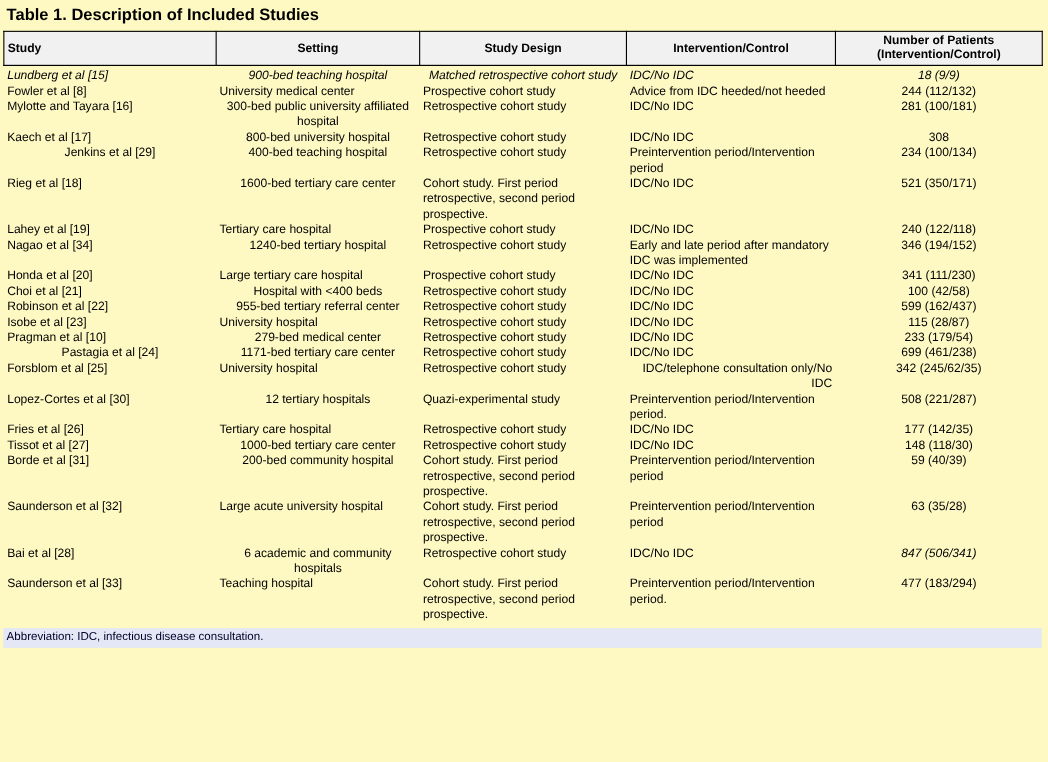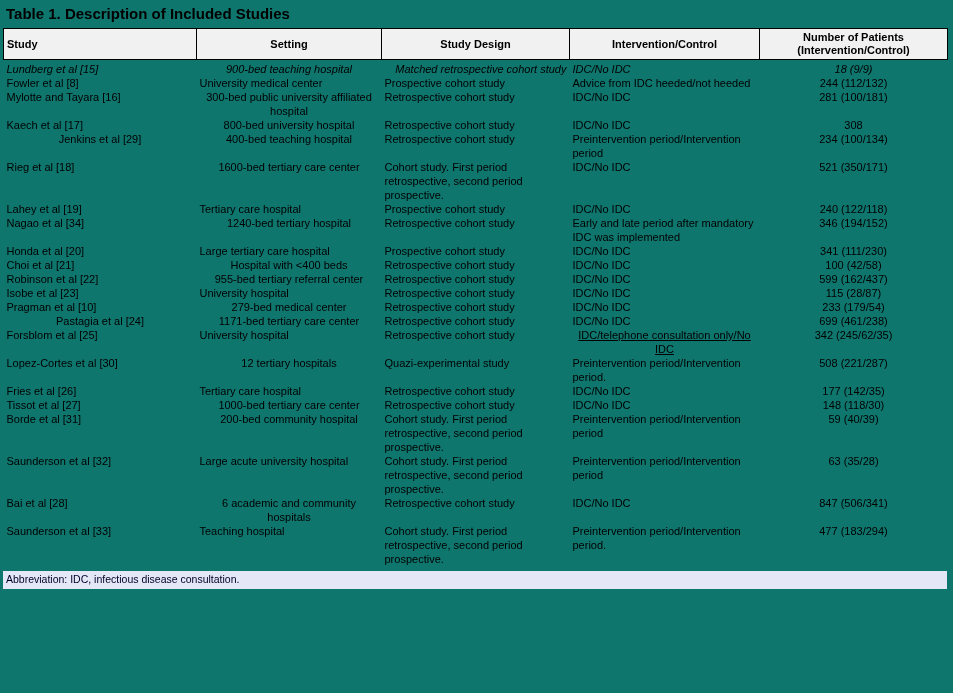--- a/index.html
+++ b/index.html
@@ -9,21 +9,21 @@
     font-family: "Liberation Sans", "DejaVu Sans", sans-serif;
     color: #000;
   }
   .page {
     position: relative;
     width: 953px;
     height: 693px;
     box-sizing: border-box;
     padding: 3px 7px 0 3px;
     overflow: hidden;
-    background: #0f766e;
+    background: #fef9c3;
   }
   .table-title {
     font-size: 15px;
     font-weight: bold;
     margin: 2px 0 6px 3px;
     color: #000;
   }
   table.studies {
     border-collapse: collapse;
     width: 944px;
@@ -82,21 +82,21 @@
           <th style="text-align: center;">Study Design</th>
           <th style="text-align: center;">Intervention/Control</th>
           <th style="text-align: center;">Number of Patients
 (Intervention/Control)</th>
         </tr>
     </thead>
     <tbody id="body-rows">
         <tr>
           <td style="text-align: left;">Lundberg et al [15]</td>
           <td style="text-align: center;">900-bed teaching hospital</td>
-          <td style="text-align: right;">Matched retrospective cohort study</td>
+          <td style="text-align: center;">Matched retrospective cohort study</td>
           <td style="text-align: left;">IDC/No IDC</td>
           <td style="text-align: center;">18 (9/9)</td>
         </tr>
         <tr>
           <td style="text-align: left;">Fowler et al [8]</td>
           <td style="text-align: left;">University medical center</td>
           <td style="text-align: left;">Prospective cohort study</td>
           <td style="text-align: left;">Advice from IDC heeded/not heeded</td>
           <td style="text-align: center;">244 (112/132)</td>
         </tr>
@@ -181,21 +181,21 @@
           <td style="text-align: center;">Pastagia et al [24]</td>
           <td style="text-align: center;">1171-bed tertiary care center</td>
           <td style="text-align: left;">Retrospective cohort study</td>
           <td style="text-align: left;">IDC/No IDC</td>
           <td style="text-align: center;">699 (461/238)</td>
         </tr>
         <tr>
           <td style="text-align: left;">Forsblom et al [25]</td>
           <td style="text-align: left;">University hospital</td>
           <td style="text-align: left;">Retrospective cohort study</td>
-          <td style="text-align: center; text-decoration: underline;">IDC/telephone consultation only/No IDC</td>
+          <td style="text-align: right;">IDC/telephone consultation only/No IDC</td>
           <td style="text-align: center;">342 (245/62/35)</td>
         </tr>
         <tr>
           <td style="text-align: left;">Lopez-Cortes et al [30]</td>
           <td style="text-align: center;">12 tertiary hospitals</td>
           <td style="text-align: left;">Quazi-experimental study</td>
           <td style="text-align: left;">Preintervention period/Intervention period.</td>
           <td style="text-align: center;">508 (221/287)</td>
         </tr>
         <tr>
@@ -224,21 +224,21 @@
           <td style="text-align: left;">Large acute university hospital</td>
           <td style="text-align: left;">Cohort study. First period retrospective, second period prospective.</td>
           <td style="text-align: left;">Preintervention period/Intervention period</td>
           <td style="text-align: center;">63 (35/28)</td>
         </tr>
         <tr>
           <td style="text-align: left;">Bai et al [28]</td>
           <td style="text-align: center;">6 academic and community hospitals</td>
           <td style="text-align: left;">Retrospective cohort study</td>
           <td style="text-align: left;">IDC/No IDC</td>
-          <td style="text-align: center;">847 (506/341)</td>
+          <td style="text-align: center; font-style: italic;">847 (506/341)</td>
         </tr>
         <tr>
           <td style="text-align: left;">Saunderson et al [33]</td>
           <td style="text-align: left;">Teaching hospital</td>
           <td style="text-align: left;">Cohort study. First period retrospective, second period prospective.</td>
           <td style="text-align: left;">Preintervention period/Intervention period.</td>
           <td style="text-align: center;">477 (183/294)</td>
         </tr>
       </tbody>
   </table>

